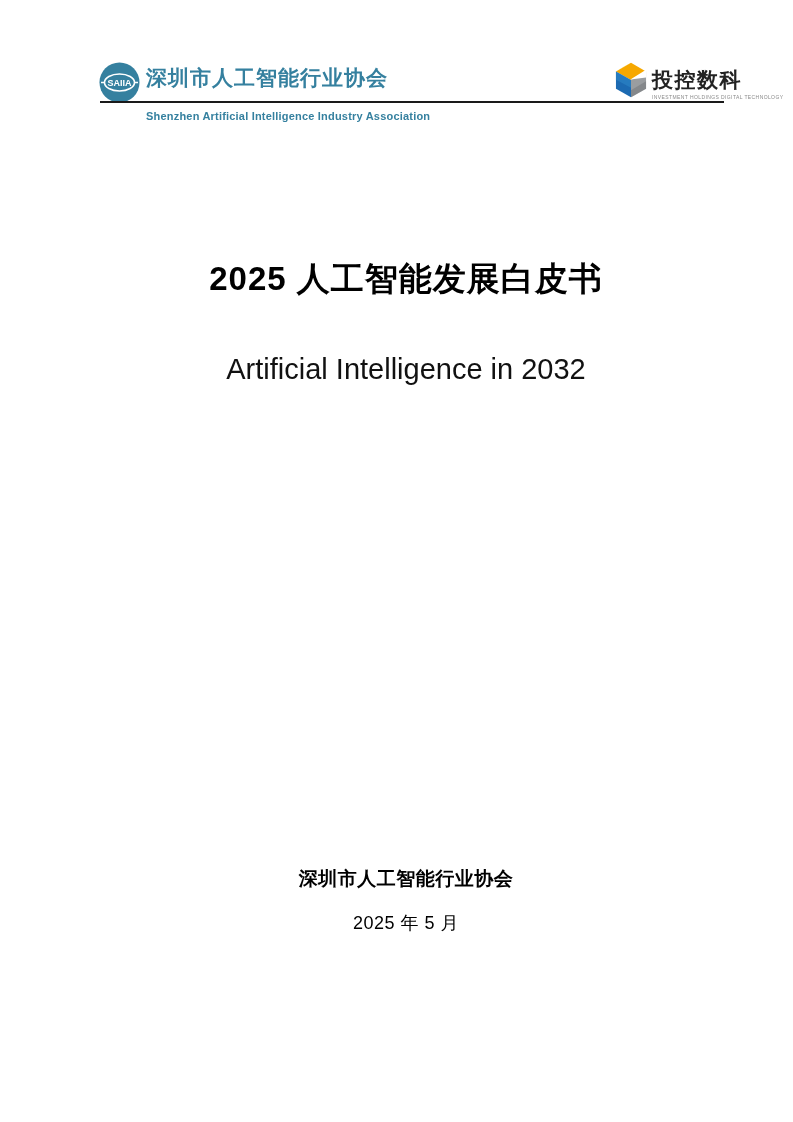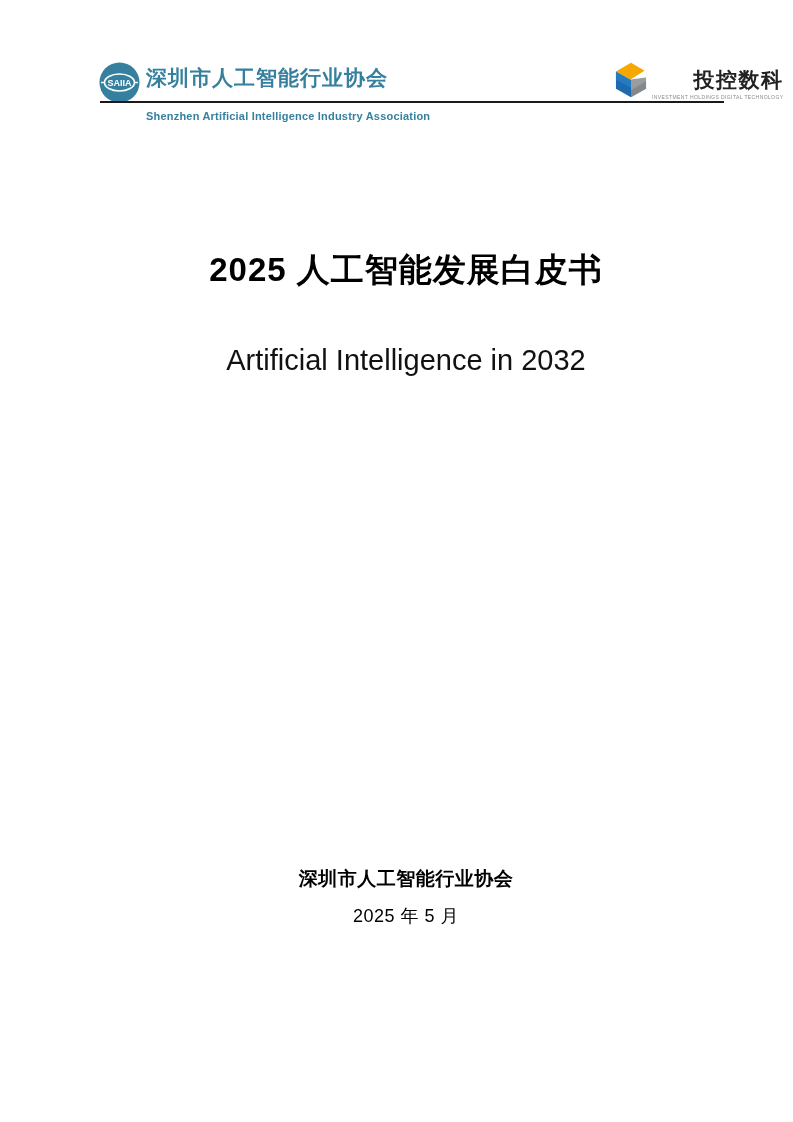--- a/index.html
+++ b/index.html
@@ -52,39 +52,38 @@
   }
   .cube-icon { width: 32px; height: 40px; display: block; }
   .logo-right-text { margin-left: 5px; padding-top: 6px; }
   .brand-zh {
     color: #222222;
     font-size: 21px;
     font-weight: 700;
     letter-spacing: 1.5px;
     line-height: 24px;
     white-space: nowrap;
-    text-align: right;
   }
   .brand-en {
     color: #8a8a8a;
     font-size: 5px;
     letter-spacing: 0.4px;
     margin-top: 2px;
     white-space: nowrap;
   }
 
   .header-rule {
     position: absolute;
     top: 101px; left: 100px;
     width: 624px; height: 2px;
     background: #1a1a1a;
   }
 
   
-  .content { position: absolute; left: 96px; width: 620px; text-align: center; }
+  .content { position: absolute; left: 96px; width: 620px; text-align: center; margin-top: 9px; }
 
   .title-zh {
     top: 248px;
     font-size: 33px;
     font-weight: 700;
     color: #000000;
     letter-spacing: 1px;
     white-space: nowrap;
   }
   .title-en {
@@ -109,21 +108,21 @@
     font-size: 19px;
     font-weight: 700;
     color: #000000;
     letter-spacing: 0.5px;
   }
   .footer-date {
     font-size: 18px;
     font-weight: 400;
     color: #000000;
     letter-spacing: 0.5px;
-    margin-top: 1px;
+    margin-top: 8px;
   }
 </style>
 </head>
 <body>
 
 <div class="page">
 
   <div class="header">
 
     <div class="logo-left">

